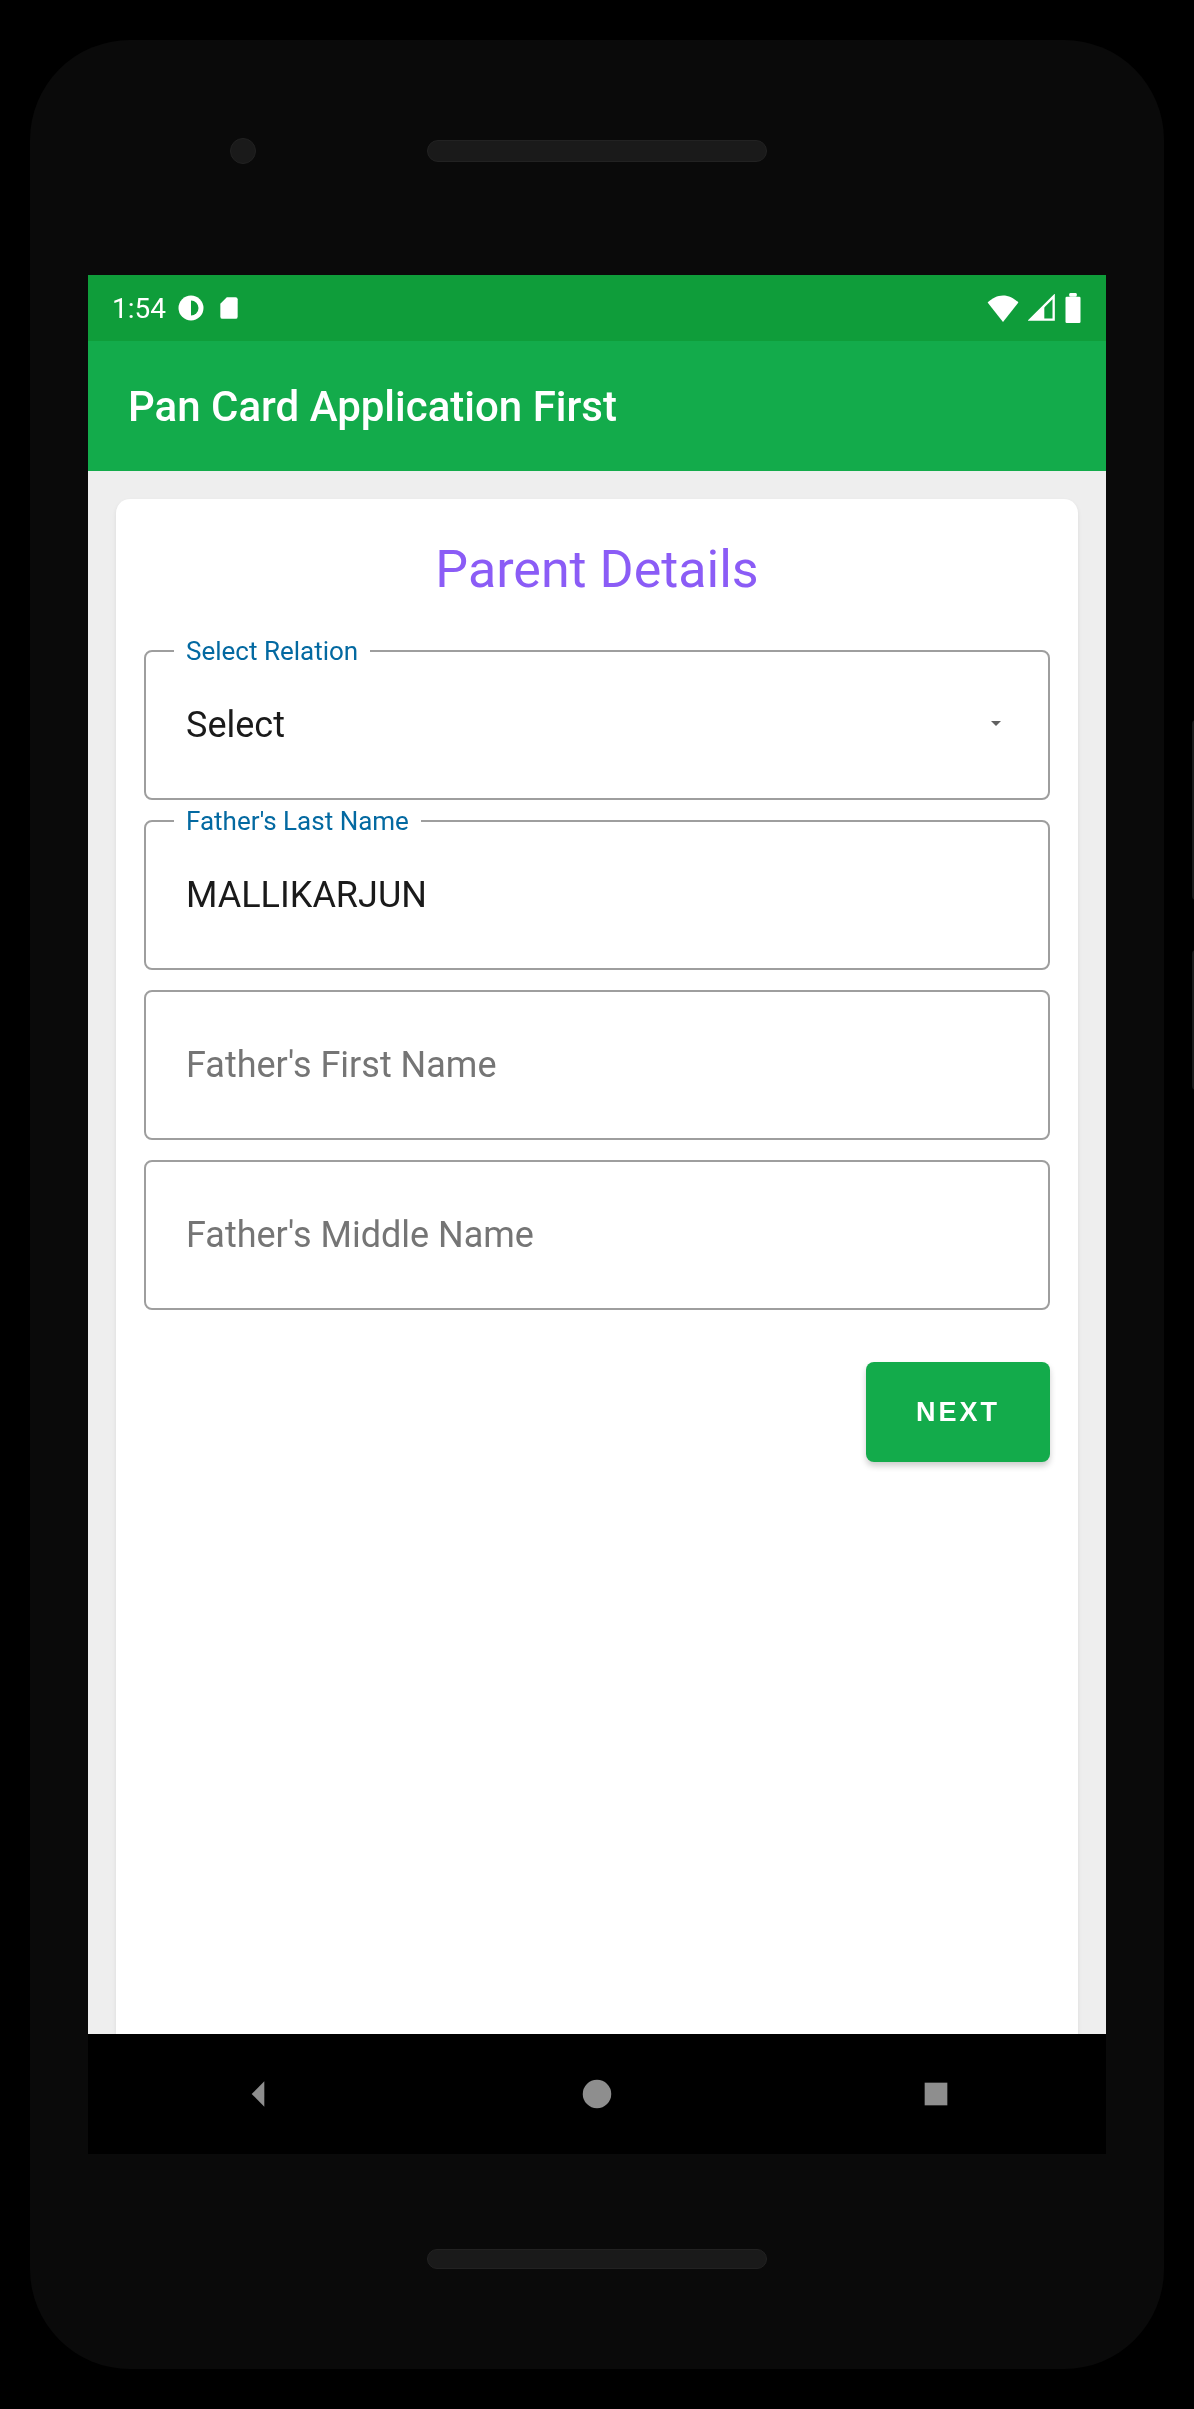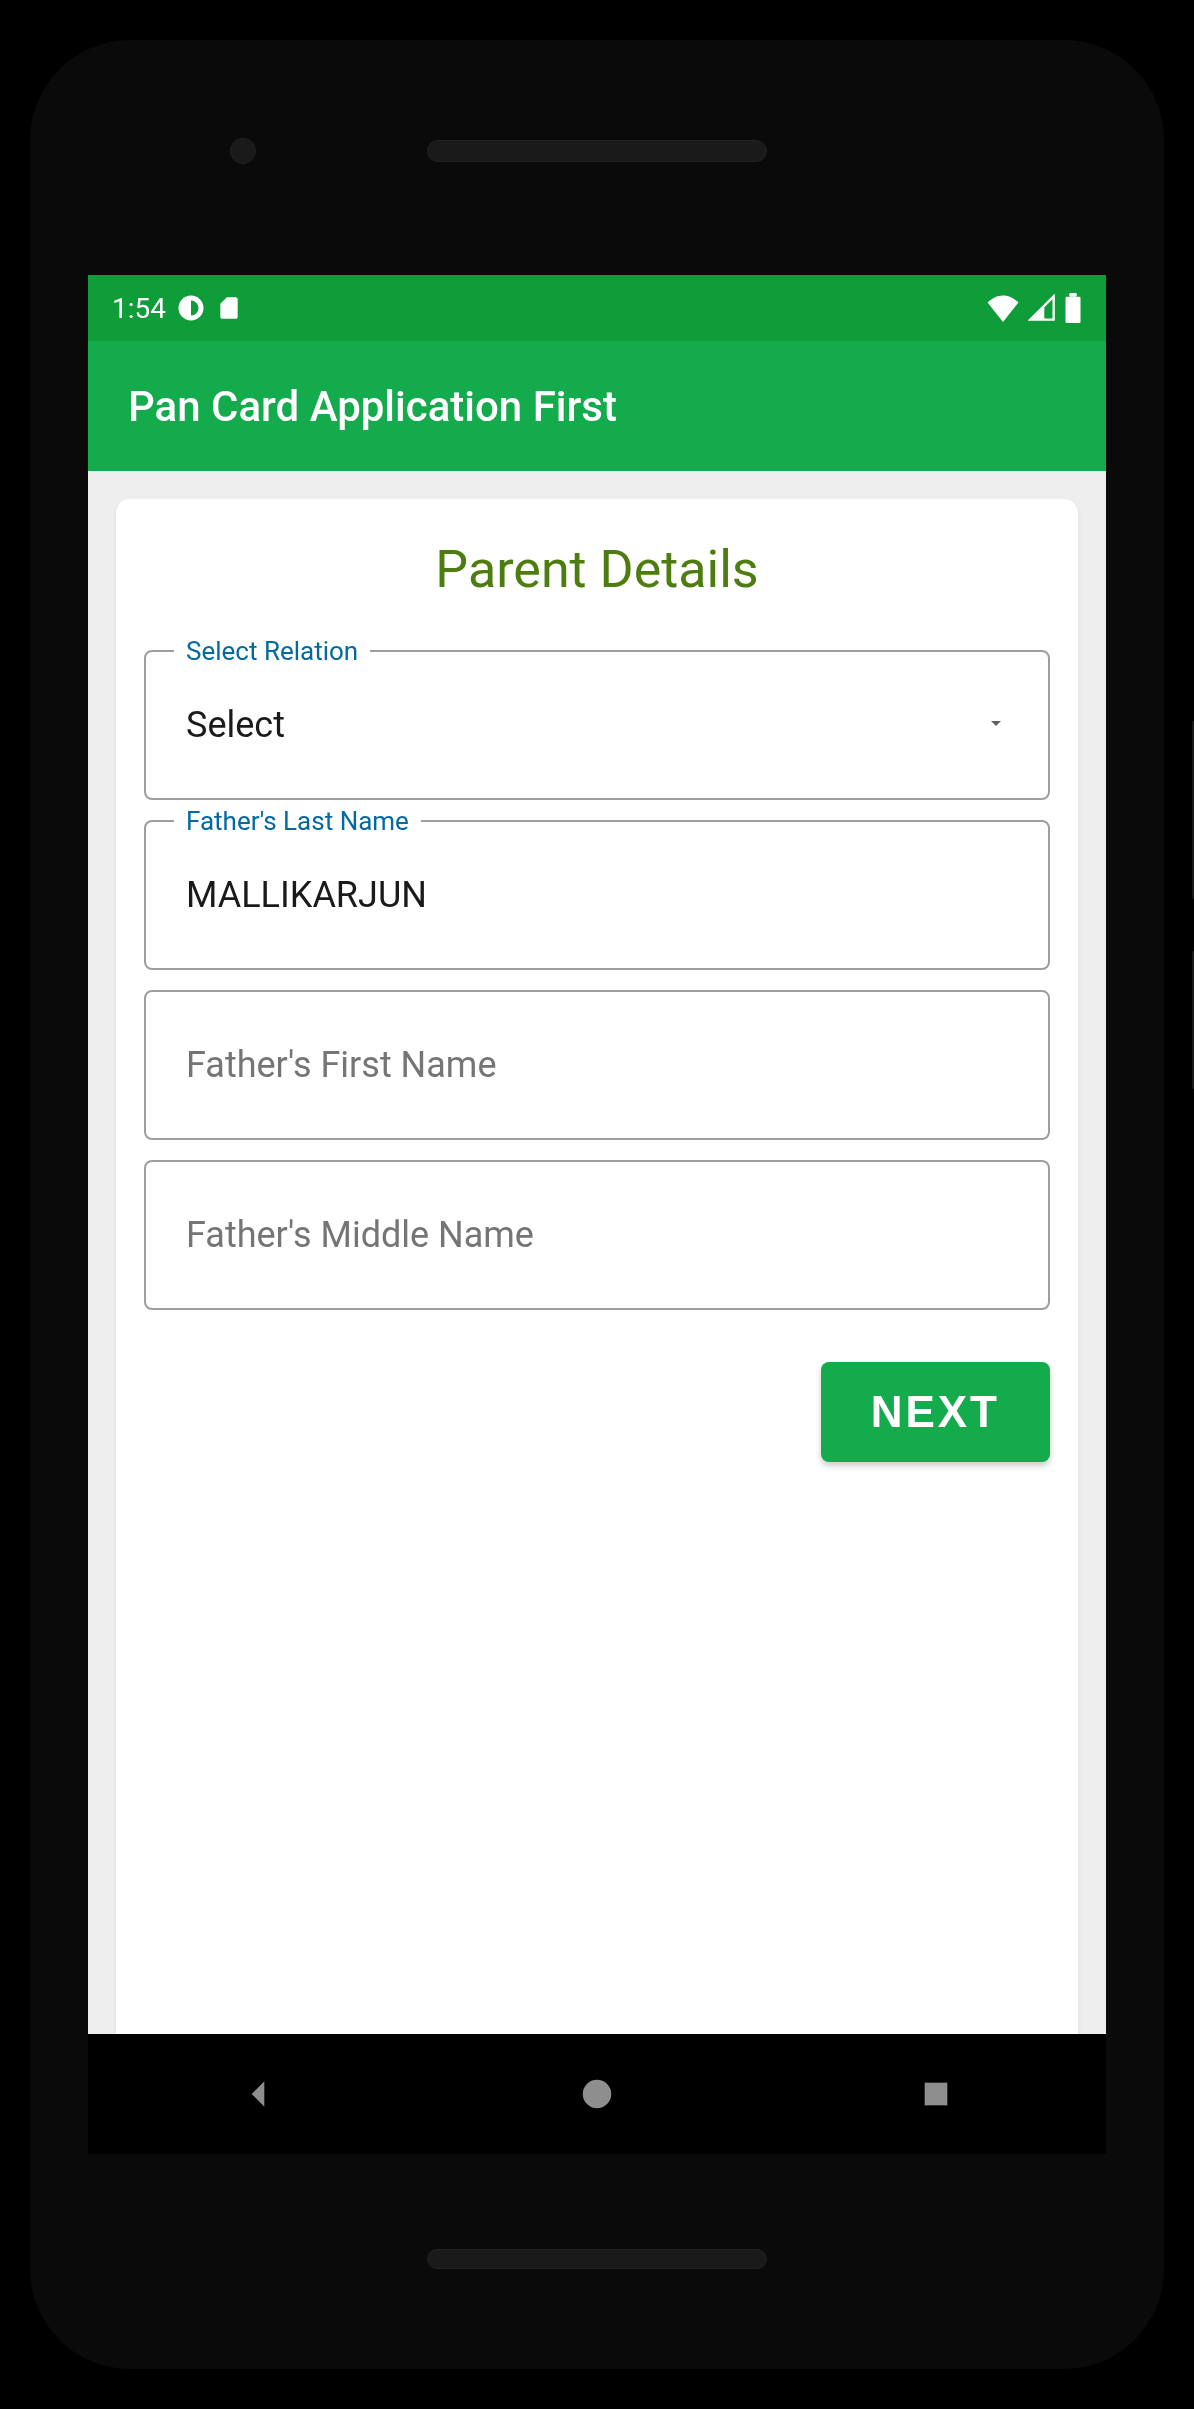--- a/index.html
+++ b/index.html
@@ -89,21 +89,21 @@
     background: #fff;
     border-radius: 14px;
     padding: 40px 28px;
     height: 100%;
     box-shadow: 0 2px 4px rgba(0,0,0,0.08);
   }
   .section-title {
     text-align: center;
     font-size: 52px;
     font-weight: 400;
-    color: #4d7c0f;
+    color: #8b5cf6;
     margin-bottom: 50px;
   }
   .field {
     position: relative;
     margin-bottom: 20px;
   }
   .field-outline {
     border: 2px solid #9e9e9e;
     border-radius: 8px;
     height: 150px;
@@ -141,21 +141,21 @@
     justify-content: flex-end;
     margin-top: 52px;
   }
   .next-btn {
     background: #13ab4b;
     color: #fff;
     border: none;
     border-radius: 8px;
     height: 100px;
     padding: 0 50px;
-    font-size: 44px;
+    font-size: 27px;
     font-weight: 600;
     letter-spacing: 3px;
     cursor: pointer;
     box-shadow: 0 4px 6px rgba(0,0,0,0.2);
   }
   .nav-bar {
     position: absolute;
     bottom: 0;
     left: 0;
     right: 0;

